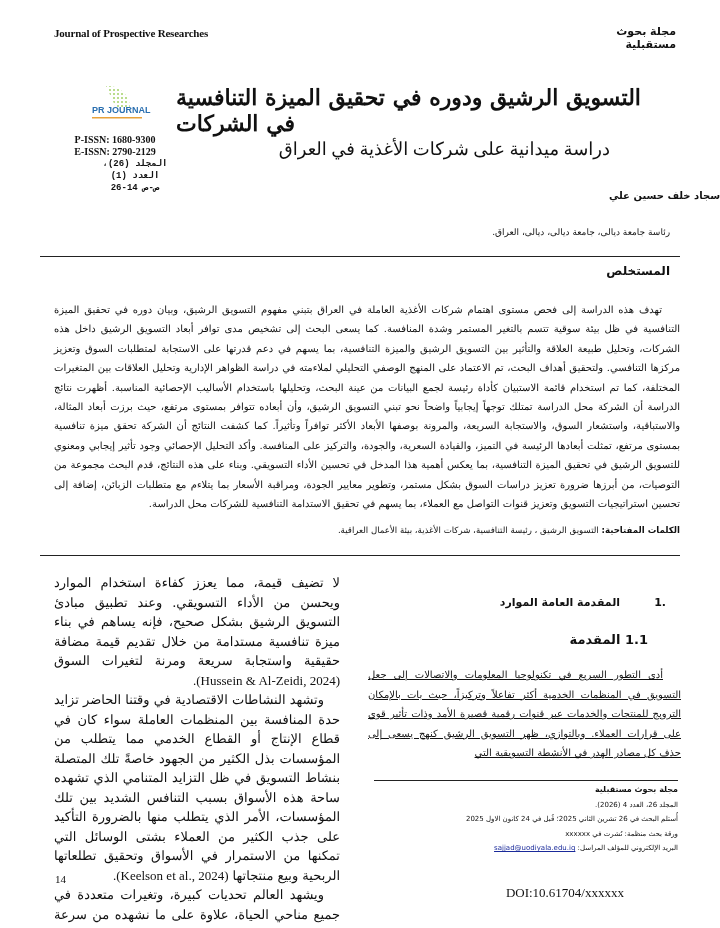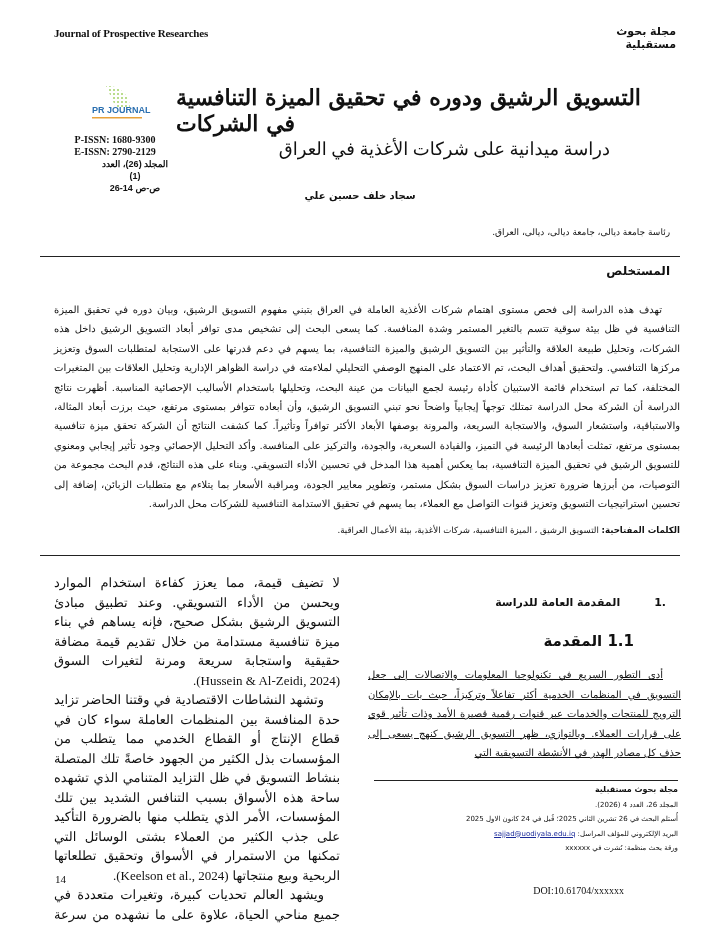--- a/index.html
+++ b/index.html
@@ -2,43 +2,43 @@
 <html><head>
 <meta charset="utf-8">
 <style>
   html, body { margin: 0; padding: 0; background: #ffffff; }
   body { width: 720px; height: 928px; position: relative; overflow: hidden; color: #111; font-family: "DejaVu Serif", serif; }
   .abs { position: absolute; }
   .hdr-en { left: 54px; top: 27px; font-family: "Liberation Serif", serif; font-weight: bold; font-size: 11px; letter-spacing: -0.2px; }
   .hdr-ar-wrap { left: 566px; top: 25px; width: 110px; text-align: right; direction: rtl; font-weight: bold; font-size: 11px; font-family: "DejaVu Sans", sans-serif; }
   .logo { left: 76px; top: 80px; width: 80px; height: 56px; }
   .issn { left: 60px; top: 134px; width: 110px; text-align: center; font-family: "Liberation Serif", serif; font-weight: bold; font-size: 10px; line-height: 12px; }
-  .issn .ar { font-family: Liberation Sans, sans-serif; font-size: 9px; direction: rtl; margin-left: 40px; }
+  .issn .ar { font-family: Liberation Mono, monospace; font-size: 9px; direction: rtl; margin-left: 40px; }
   .title { right: 44px; top: 84px; width: 500px; text-align: left; direction: rtl; font-family: "DejaVu Serif", serif; font-weight: bold; font-size: 22px; }
   .subtitle { right: 110px; top: 138px; width: 400px; text-align: right; direction: rtl; font-family: Liberation Serif, serif; font-size: 18px; }
-  .author { left: 0; top: 190px; width: 720px; text-align: center; direction: rtl; font-family: "DejaVu Sans", sans-serif; font-weight: bold; font-size: 10px; }
+  .author { left: 0; top: 190px; width: 720px; text-align: right; direction: rtl; font-family: "DejaVu Sans", sans-serif; font-weight: bold; font-size: 10px; }
   .affil { right: 50px; top: 227px; direction: rtl; font-family: "DejaVu Serif", serif; font-size: 9px; }
   .rule { left: 40px; width: 640px; height: 1px; background: #222; }
   .abs-title { right: 50px; top: 264px; direction: rtl; font-family: "DejaVu Sans", sans-serif; font-weight: bold; font-size: 12px; text-align: right; }
   .abstract { left: 54px; top: 300px; width: 626px; direction: rtl; text-align: justify; font-family: "DejaVu Serif", serif; font-size: 10px; line-height: 19.4px; text-indent: 18px; }
   .keywords { right: 40px; top: 525px; width: 640px; direction: rtl; text-align: right; font-family: "DejaVu Serif", serif; font-size: 8.6px; }
   .keywords b { font-family: "DejaVu Sans", sans-serif; font-weight: bold; }
   .col-left { left: 54px; top: 573px; width: 286px; direction: rtl; text-align: justify; font-family: "DejaVu Serif", serif; font-size: 13px; line-height: 19.5px; }
   .col-left p { margin: 0; }
   .col-left .ind { text-indent: 16px; }
   .sec-h { right: 54px; top: 596px; direction: rtl; font-family: "DejaVu Sans", sans-serif; font-weight: bold; font-size: 11px; }
   .sec-h .num { margin-left: 34px; }
-  .sub-h { right: 86px; top: 632px; direction: rtl; font-family: "DejaVu Sans", sans-serif; font-weight: bold; font-size: 15px; }
+  .sub-h { right: 72px; top: 632px; direction: rtl; font-family: "DejaVu Sans", sans-serif; font-weight: bold; font-size: 13px; }
   .col-right { left: 368px; top: 665px; width: 313px; direction: rtl; text-align: justify; font-family: "DejaVu Serif", serif; font-size: 10px; line-height: 19.5px; text-indent: 18px; text-decoration: underline; }
   .fn-rule { left: 374px; top: 780px; width: 304px; height: 1px; background: #222; }
   .footnote { right: 42px; top: 783px; width: 300px; direction: rtl; text-align: right; font-family: "DejaVu Sans", sans-serif; font-size: 7px; line-height: 14.5px; }
   .footnote .fn-title { font-weight: bold; font-size: 8px; }
   .footnote a { color: #1a2a9a; text-decoration: underline; }
   .page-num { left: 55px; top: 873px; font-family: "Liberation Serif", serif; font-size: 11px; }
-  .doi { right: 96px; top: 885px; font-family: "Liberation Serif", serif; font-size: 10px; }
+  .doi { right: 96px; top: 885px; font-family: "Liberation Serif", serif; font-size: 13px; }
   .cite { font-family: "Liberation Serif", serif; }
 </style>
 </head>
 <body>
 
 <div class="abs hdr-en">Journal of Prospective Researches</div>
 <div class="abs hdr-ar-wrap">مجلة بحوث مستقبلية</div>
 
 <div class="abs logo">
   <svg width="80" height="56" viewBox="0 0 80 56">
@@ -68,41 +68,41 @@
 <div class="abs subtitle">دراسة ميدانية على شركات الأغذية في العراق</div>
 <div class="abs author">سجاد خلف حسين علي</div>
 <div class="abs affil">رئاسة جامعة ديالى، جامعة ديالى، ديالى، العراق.</div>
 
 <div class="abs rule" style="top:256px;"></div>
 
 <div class="abs abs-title">المستخلص</div>
 <div class="abs abstract">تهدف هذه الدراسة إلى فحص مستوى اهتمام شركات الأغذية العاملة في العراق بتبني مفهوم التسويق الرشيق، وبيان دوره في تحقيق الميزة التنافسية في ظل بيئة سوقية تتسم بالتغير المستمر وشدة المنافسة. كما يسعى البحث إلى تشخيص مدى توافر أبعاد التسويق الرشيق داخل هذه الشركات، وتحليل طبيعة العلاقة والتأثير بين التسويق الرشيق والميزة التنافسية، بما يسهم في دعم قدرتها على الاستجابة لمتطلبات السوق وتعزيز مركزها التنافسي. ولتحقيق أهداف البحث، تم الاعتماد على المنهج الوصفي التحليلي لملاءمته في دراسة الظواهر الإدارية وتحليل العلاقات بين المتغيرات المختلفة، كما تم استخدام قائمة الاستبيان كأداة رئيسة لجمع البيانات من عينة البحث، وتحليلها باستخدام الأساليب الإحصائية المناسبة. أظهرت نتائج الدراسة أن الشركة محل الدراسة تمتلك توجهاً إيجابياً واضحاً نحو تبني التسويق الرشيق، وأن أبعاده تتوافر بمستوى مرتفع، حيث برزت أبعاد المثالة، والاستباقية، واستشعار السوق، والاستجابة السريعة، والمرونة بوصفها الأبعاد الأكثر توافراً وتأثيراً. كما كشفت النتائج أن الشركة تحقق ميزة تنافسية بمستوى مرتفع، تمثلت أبعادها الرئيسة في التميز، والقيادة السعرية، والجودة، والتركيز على المنافسة. وأكد التحليل الإحصائي وجود تأثير إيجابي ومعنوي للتسويق الرشيق في تحقيق الميزة التنافسية، بما يعكس أهمية هذا المدخل في تحسين الأداء التسويقي. وبناء على هذه النتائج، قدم البحث مجموعة من التوصيات، من أبرزها ضرورة تعزيز دراسات السوق بشكل مستمر، وتطوير معايير الجودة، ومراقبة الأسعار بما يتلاءم مع متطلبات الزبائن، إضافة إلى تحسين استراتيجيات التسويق وتعزيز قنوات التواصل مع العملاء، بما يسهم في تحقيق الاستدامة التنافسية للشركات محل الدراسة.</div>
 
 <div class="abs keywords">
-  <b>الكلمات المفتاحية:</b><span> التسويق الرشيق ، الميزة التنافسية، شركات الأغذية، بيئة الأعمال العراقية.</span>
+  <b>الكلمات المفتاحية:</b><span> التسويق الرشيق ، رئيسة التنافسية، شركات الأغذية، بيئة الأعمال العراقية.</span>
 </div>
 
 <div class="abs rule" style="top:555px;"></div>
 
 <div class="abs sec-h">
-  <span class="num">.1</span><span>المقدمة العامة للدراسة</span>
+  <span class="num">.1</span><span>المقدمة العامة الموارد</span>
 </div>
 <div class="abs sub-h">1.1 المقدمة</div>
 
 <div class="abs col-right">أدى التطور السريع في تكنولوجيا المعلومات والاتصالات إلى جعل التسويق في المنظمات الخدمية أكثر تفاعلاً وتركيزاً، حيث بات بالإمكان الترويج للمنتجات والخدمات عبر قنوات رقمية قصيرة الأمد وذات تأثير قوي على قرارات العملاء. وبالتوازي، ظهر التسويق الرشيق كنهج يسعى إلى حذف كل مصادر الهدر في الأنشطة التسويقية التي</div>
 
 <div class="abs col-left">
   <p><span>لا تضيف قيمة، مما يعزز كفاءة استخدام الموارد ويحسن من الأداء التسويقي. وعند تطبيق مبادئ التسويق الرشيق بشكل صحيح، فإنه يساهم في بناء ميزة تنافسية مستدامة من خلال تقديم قيمة مضافة حقيقية واستجابة سريعة ومرنة لتغيرات السوق </span><span class="cite">(Hussein &amp; Al-Zeidi, 2024).</span></p>
   <p class="ind"><span>وتشهد النشاطات الاقتصادية في وقتنا الحاضر تزايد حدة المنافسة بين المنظمات العاملة سواء كان في قطاع الإنتاج أو القطاع الخدمي مما يتطلب من المؤسسات بذل الكثير من الجهود خاصةً تلك المتصلة بنشاط التسويق في ظل التزايد المتنامي الذي تشهده ساحة هذه الأسواق بسبب التنافس الشديد بين تلك المؤسسات، الأمر الذي يتطلب منها بالضرورة التأكيد على جذب الكثير من العملاء بشتى الوسائل التي تمكنها من الاستمرار في الأسواق وتحقيق تطلعاتها الربحية وبيع منتجاتها </span><span class="cite">(Keelson et al., 2024).</span></p>
   <p class="ind"><span>ويشهد العالم تحديات كبيرة، وتغيرات متعددة في جميع مناحي الحياة، علاوة على ما نشهده من سرعة متنامية في تغيير النمط السلوكي للمجتمع، وما نعايشه من زخم معرفي، واتصال سريع، وتقنية مطردة، وأمام تلك التحديات، أضحت الإدارة التقليدية بعملياتها</span></p>
 </div>
 
 <div class="abs fn-rule"></div>
 <div class="abs footnote">
   <div class="fn-title">مجلة بحوث مستقبلية</div>
   <div>المجلد 26، العدد 4 (2026).</div>
   <div>أُستلم البحث في 26 تشرين الثاني 2025؛ قُبل في 24 كانون الاول 2025</div>
+  <div>ورقة بحث منظمة: نُشرت في xxxxxx</div>
   <div><span>البريد الإلكتروني للمؤلف المراسل: </span><a>sajjad@uodiyala.edu.iq</a></div>
-  <div>ورقة بحث منظمة: نُشرت في xxxxxx</div>
 </div>
 
 <div class="abs page-num">14</div>
 <div class="abs doi">DOI:10.61704/xxxxxx</div>
 
 </body></html>

